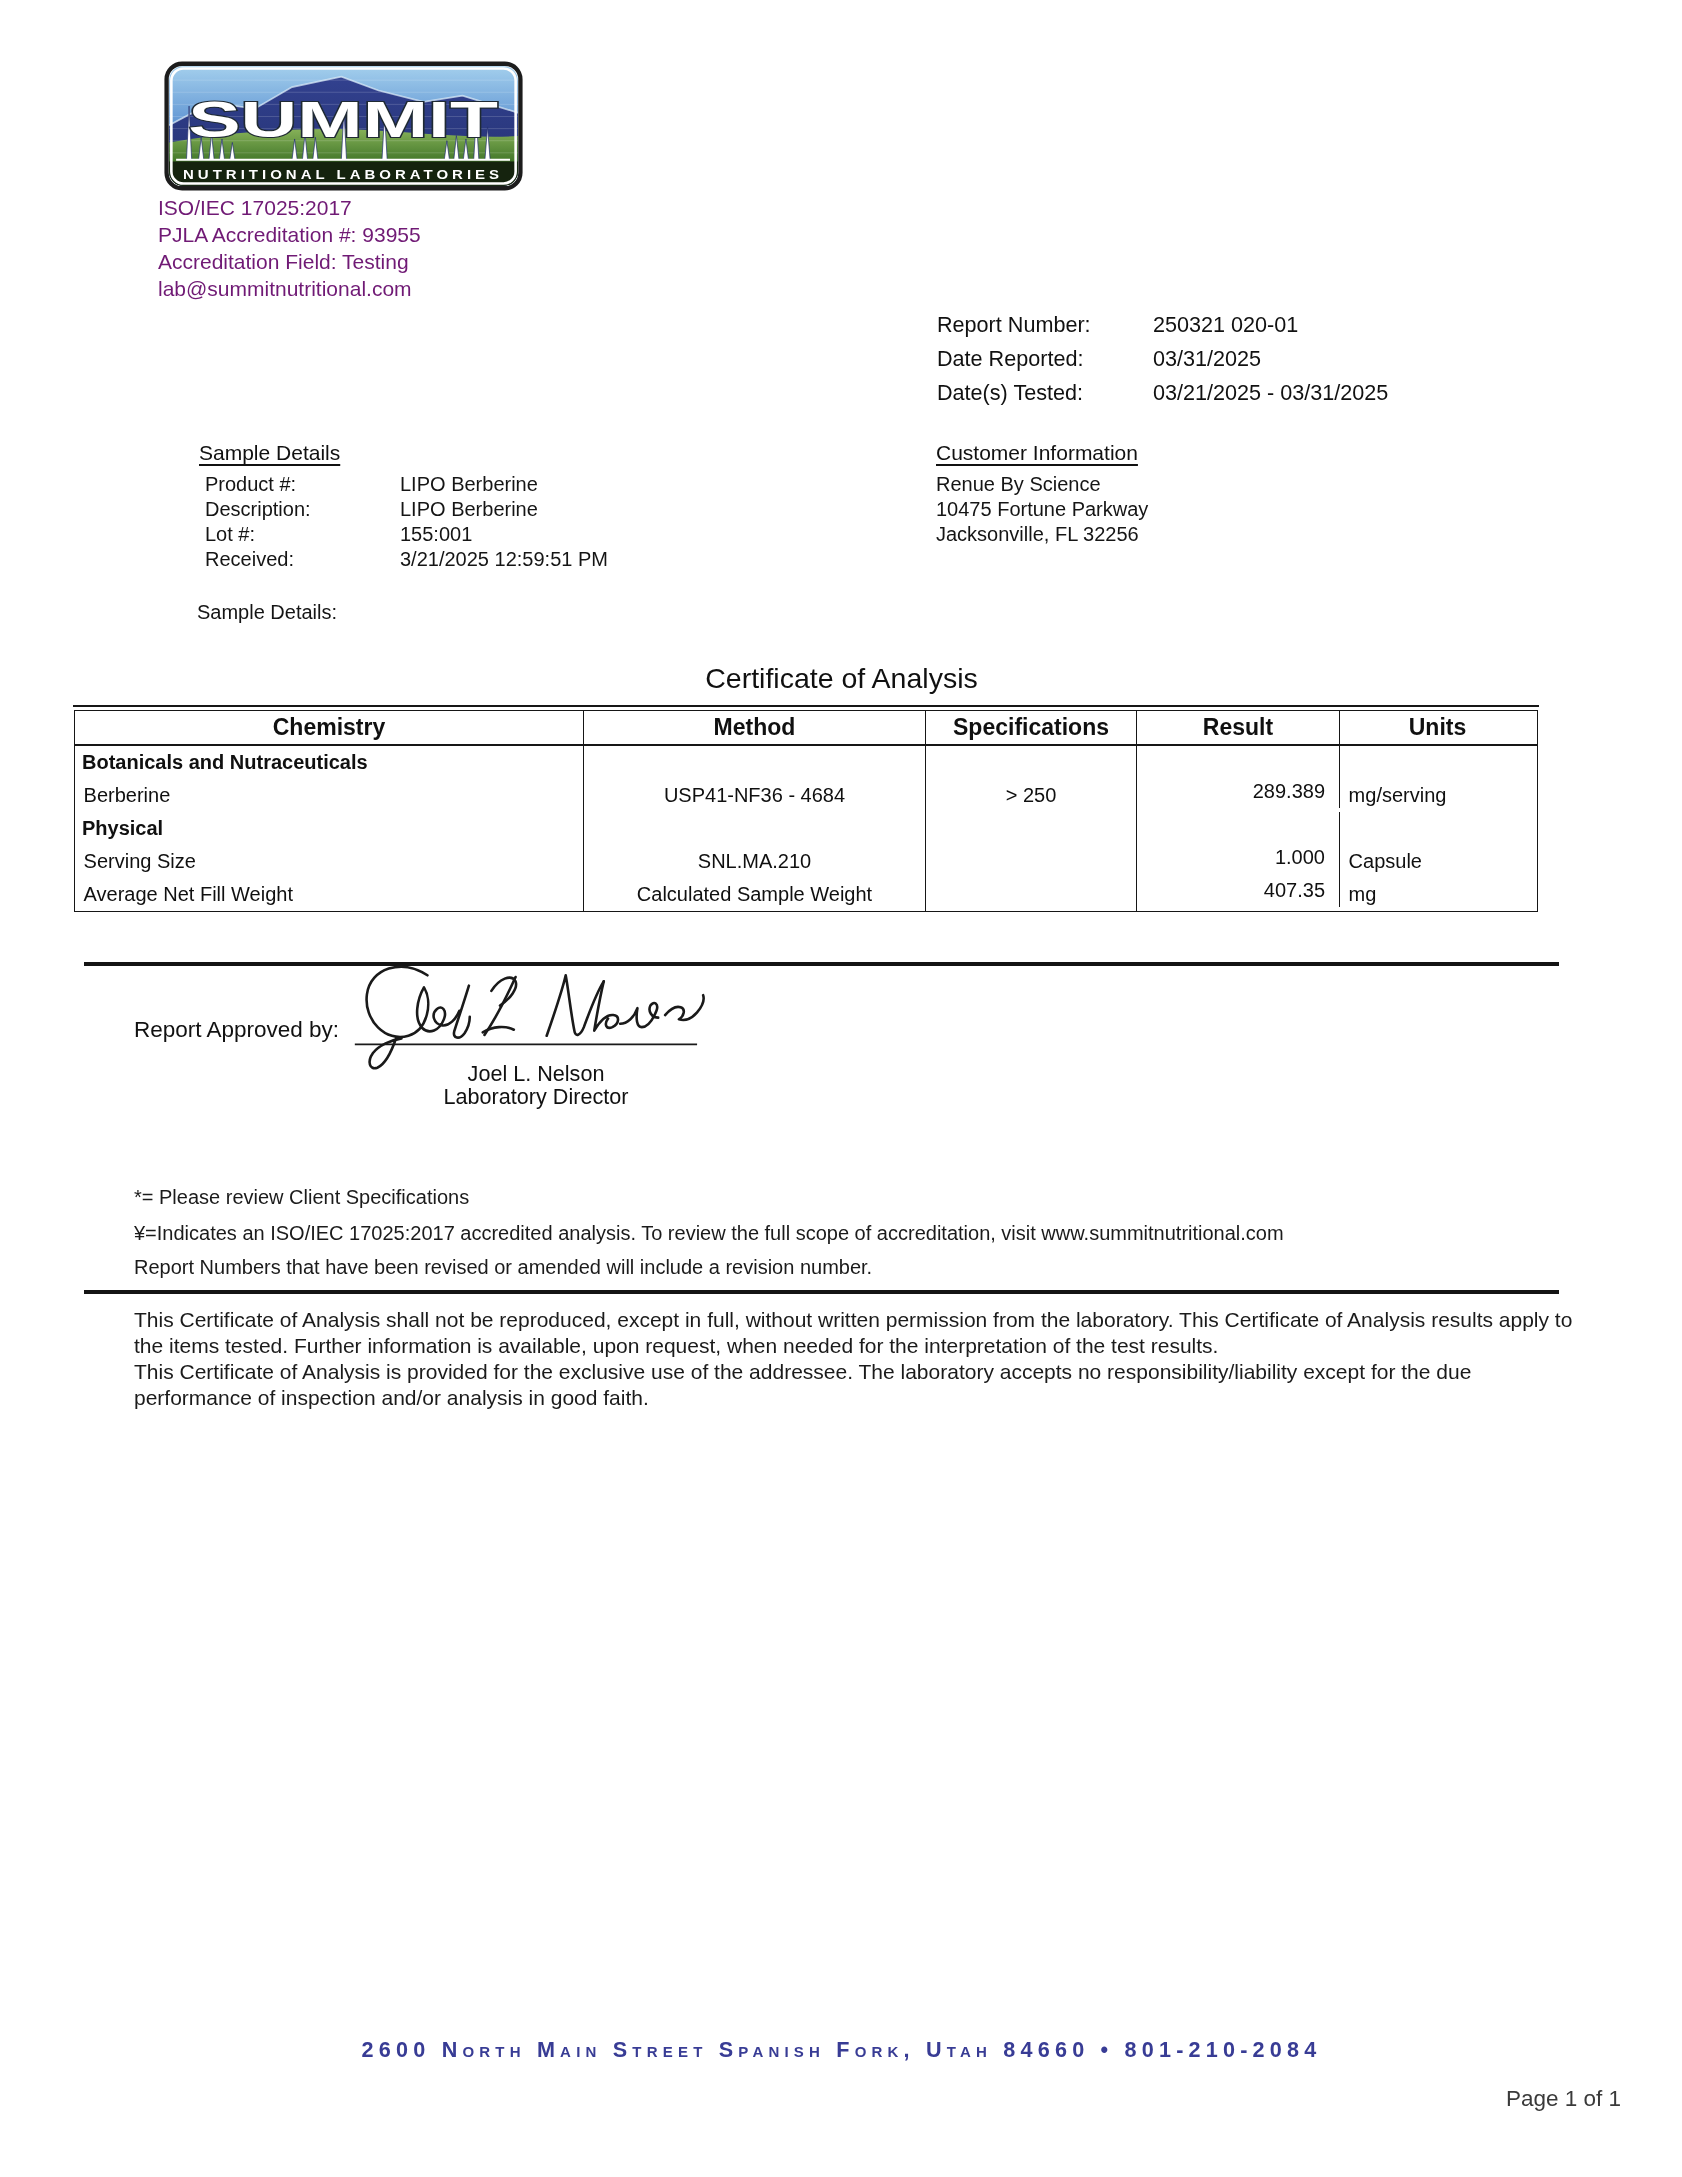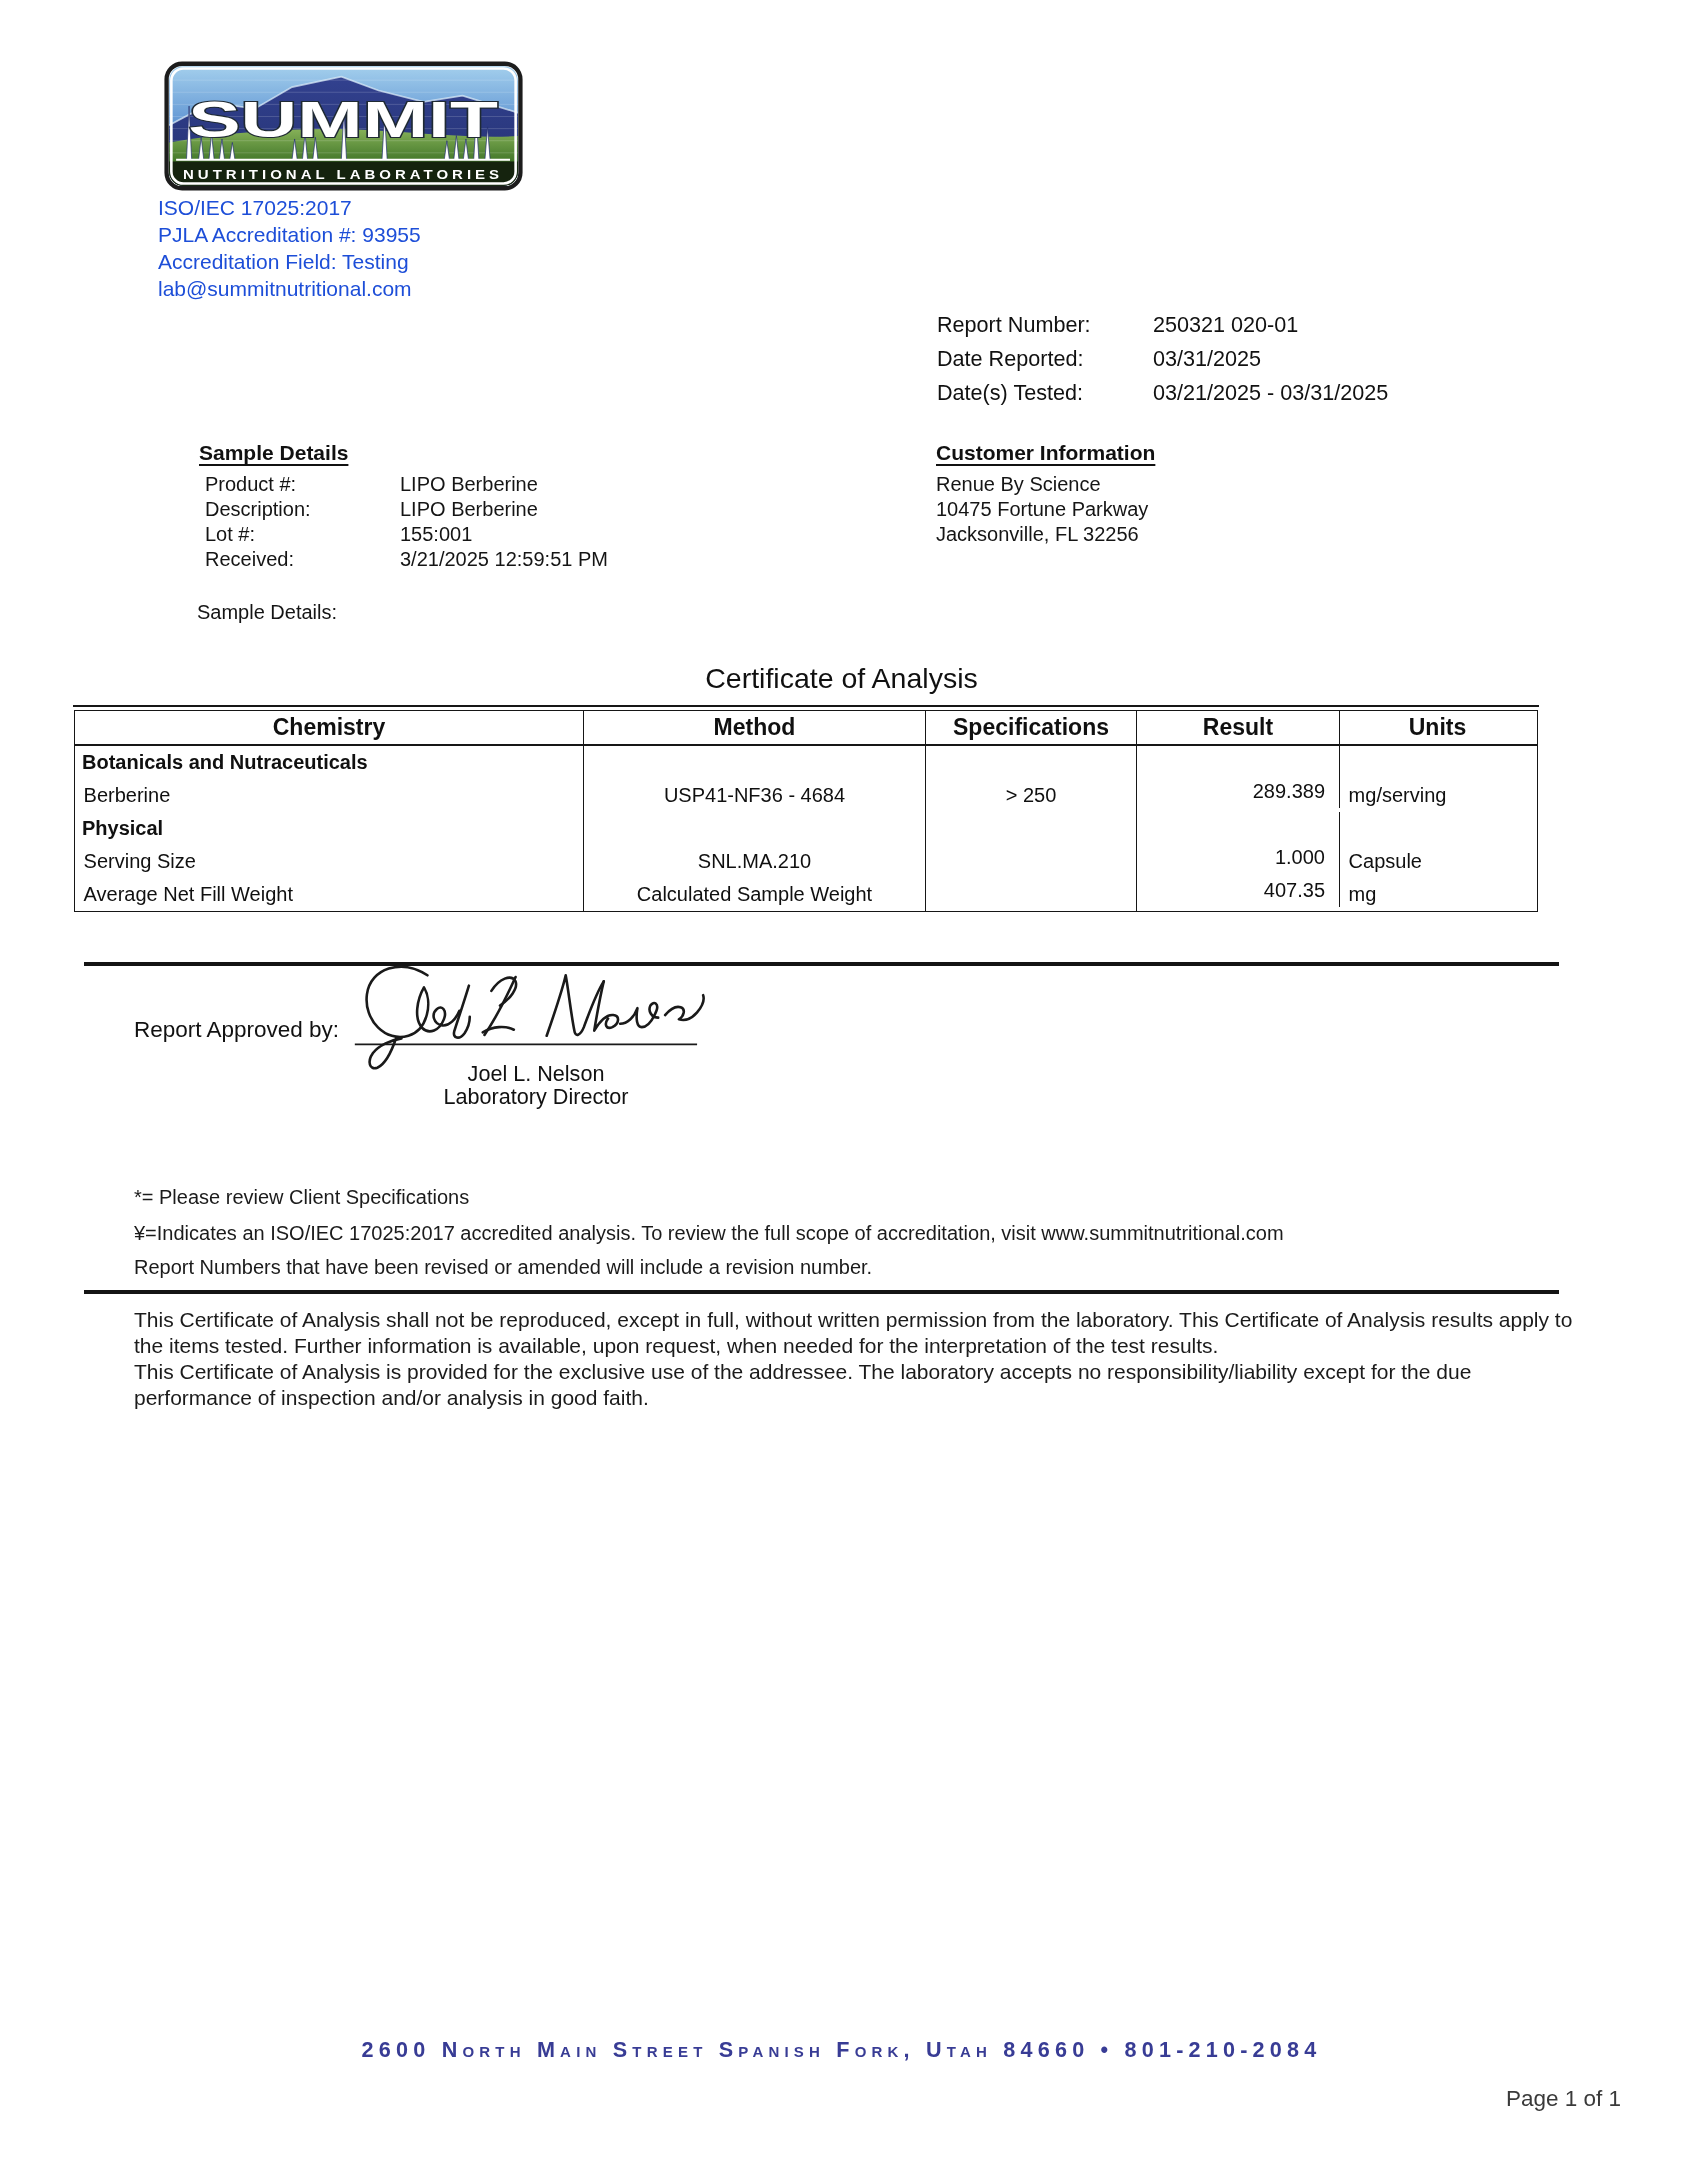--- a/index.html
+++ b/index.html
@@ -8,29 +8,29 @@
     width:1683px;
     height:2177px;
     background:#ffffff;
     font-family:"Liberation Sans", sans-serif;
     color:#1c1c1c;
     overflow:hidden;
   }
   .abs{position:absolute;}
 
   
-  .accred{left:158px;top:194px;font-size:21px;line-height:27px;color:#1d4ed8;}
+  .accred{left:158px;top:194px;font-size:21px;line-height:27px;color:#701a75;}
 
   
   .report-meta{left:937px;top:308px;font-size:21.6px;color:#111;}
   .report-meta .row{display:flex;height:34px;align-items:center;}
   .report-meta .lbl{width:216px;}
 
   
-  .sec-heading{font-size:21px;font-weight:bold;text-decoration:underline;text-underline-offset:3.5px;color:#111;}
+  .sec-heading{font-size:21px;font-weight:normal;text-decoration:underline;text-underline-offset:3.5px;color:#111;}
 
   .kv-rows{font-size:20px;color:#151515;}
   .kv-rows .row{display:flex;height:25px;align-items:center;}
   .kv-rows .lbl{width:195px;margin-left:6px;}
 
   .cust-lines{font-size:20px;line-height:25px;color:#151515;}
 
   .sample-extra{font-size:20px;color:#151515;}
 
   .coa-title{left:0;top:662px;width:1683px;text-align:center;font-size:28.5px;color:#101010;}

